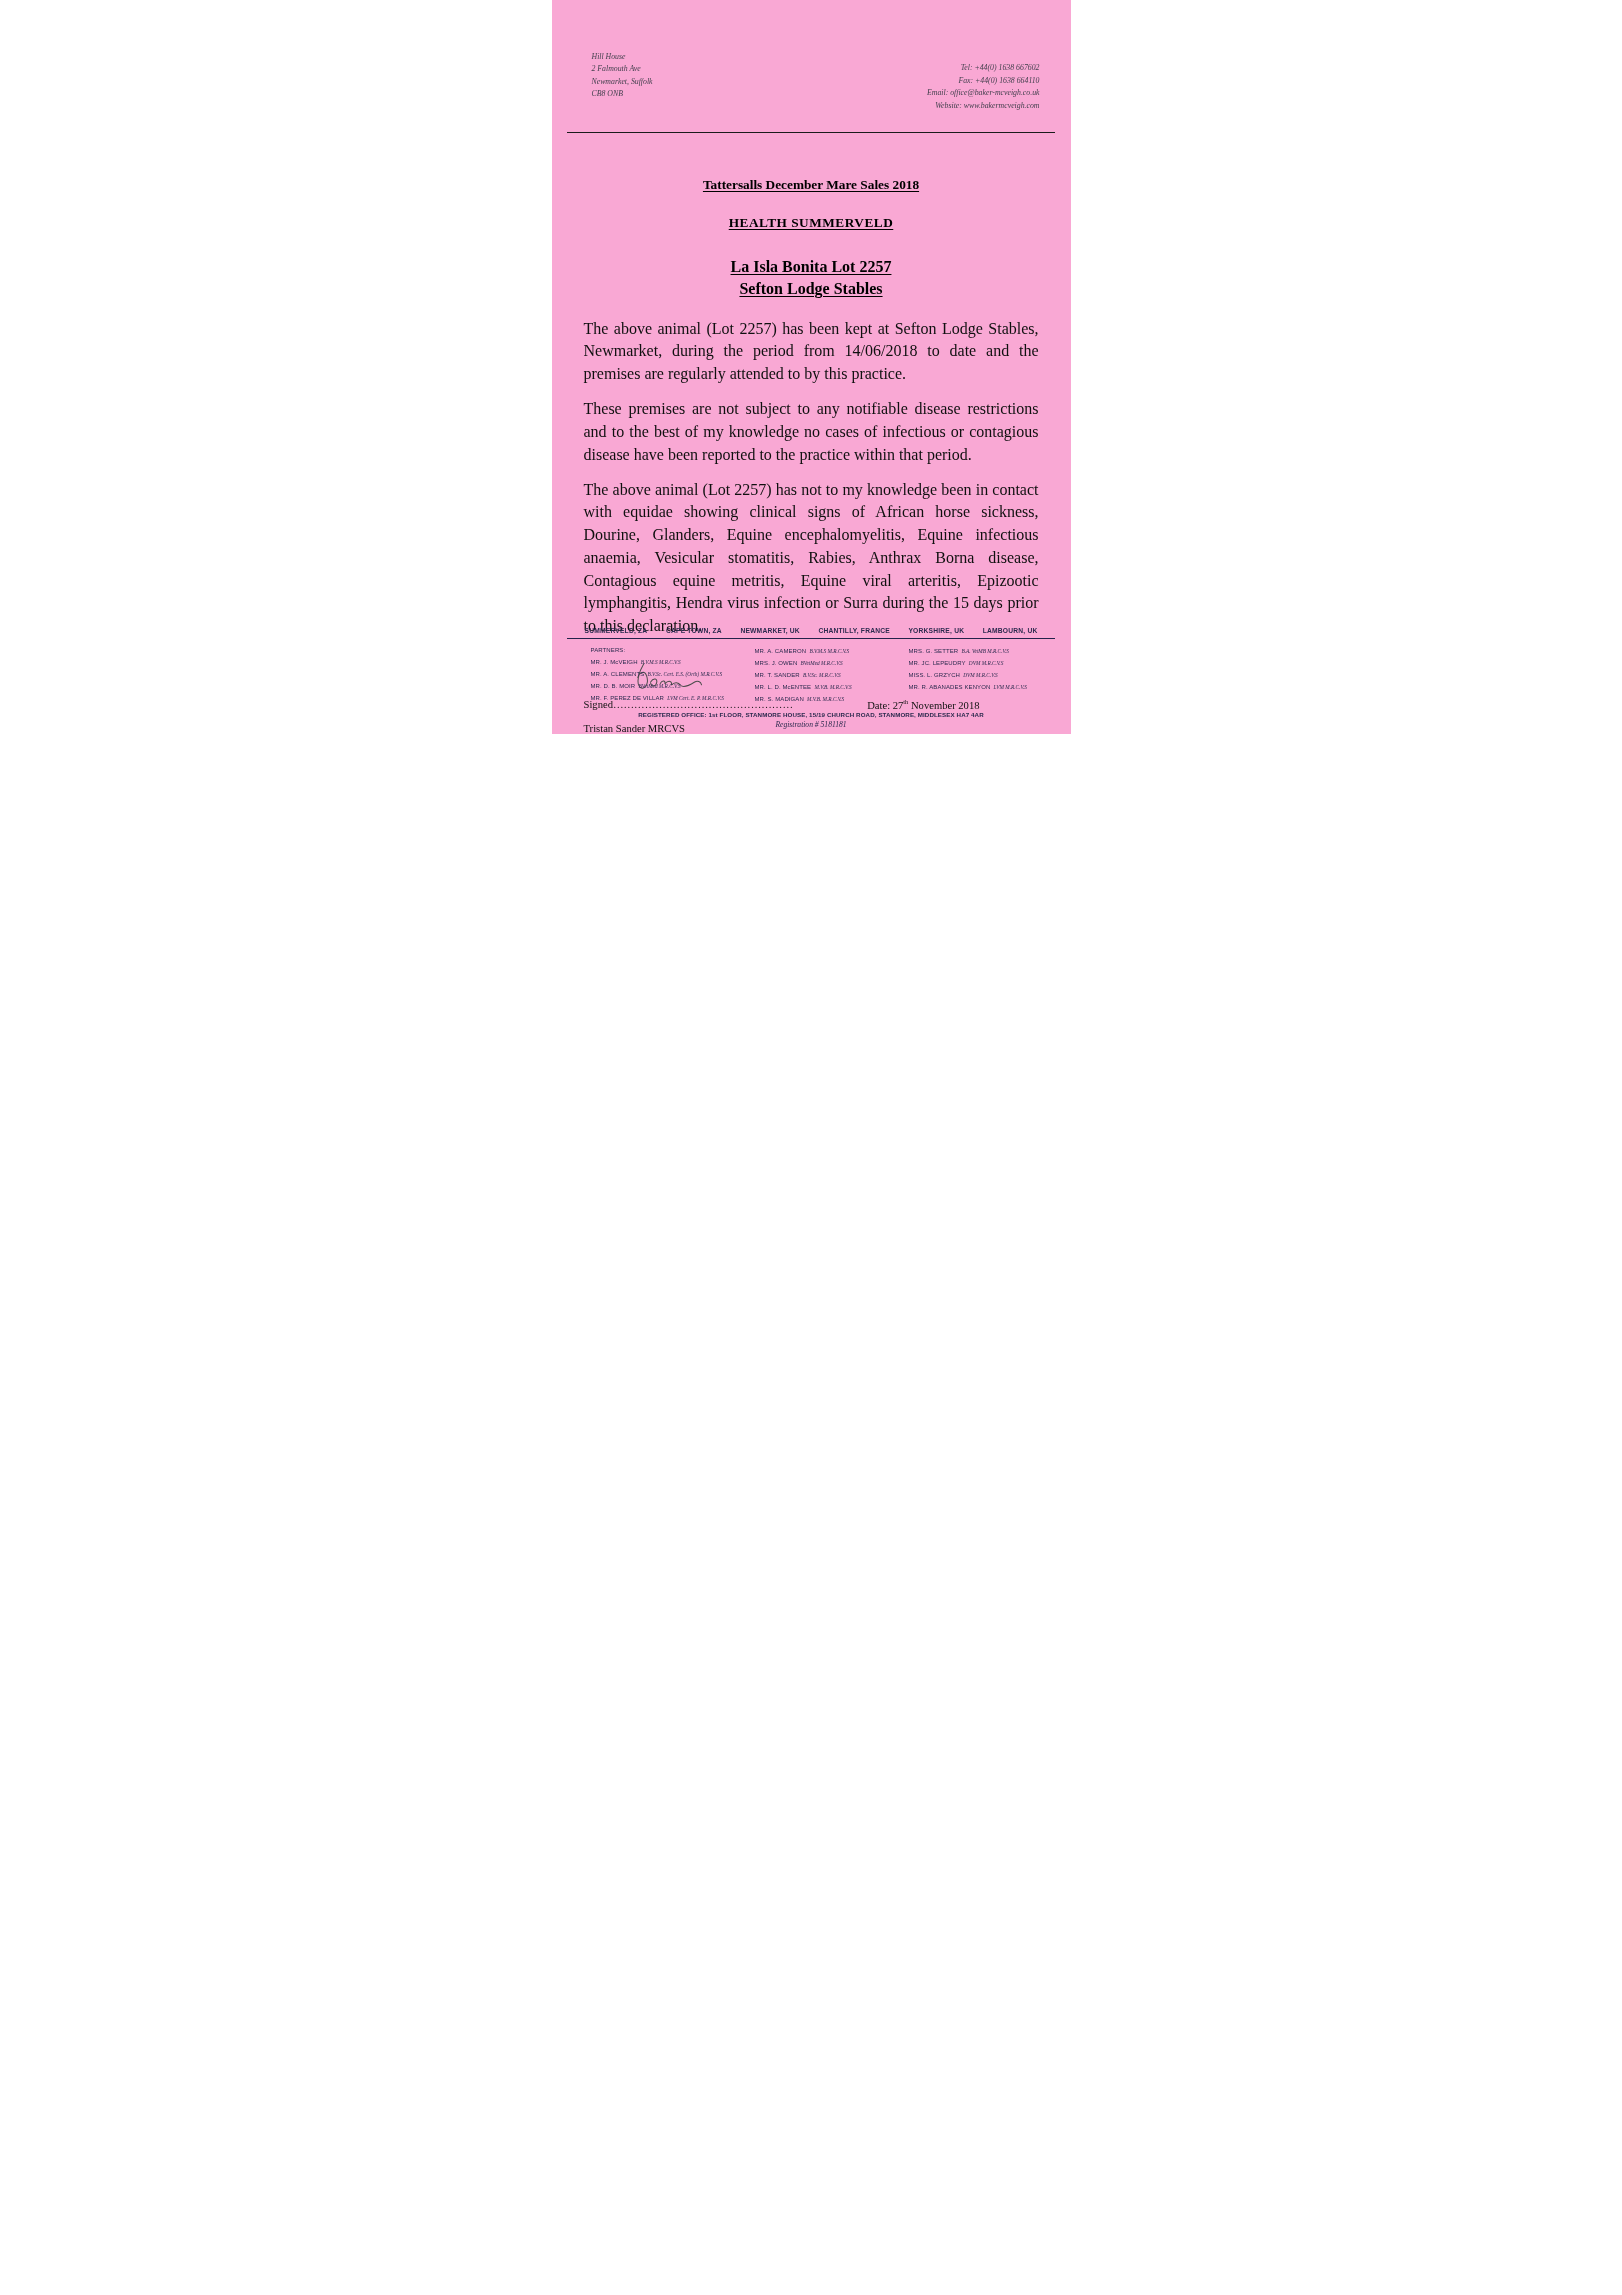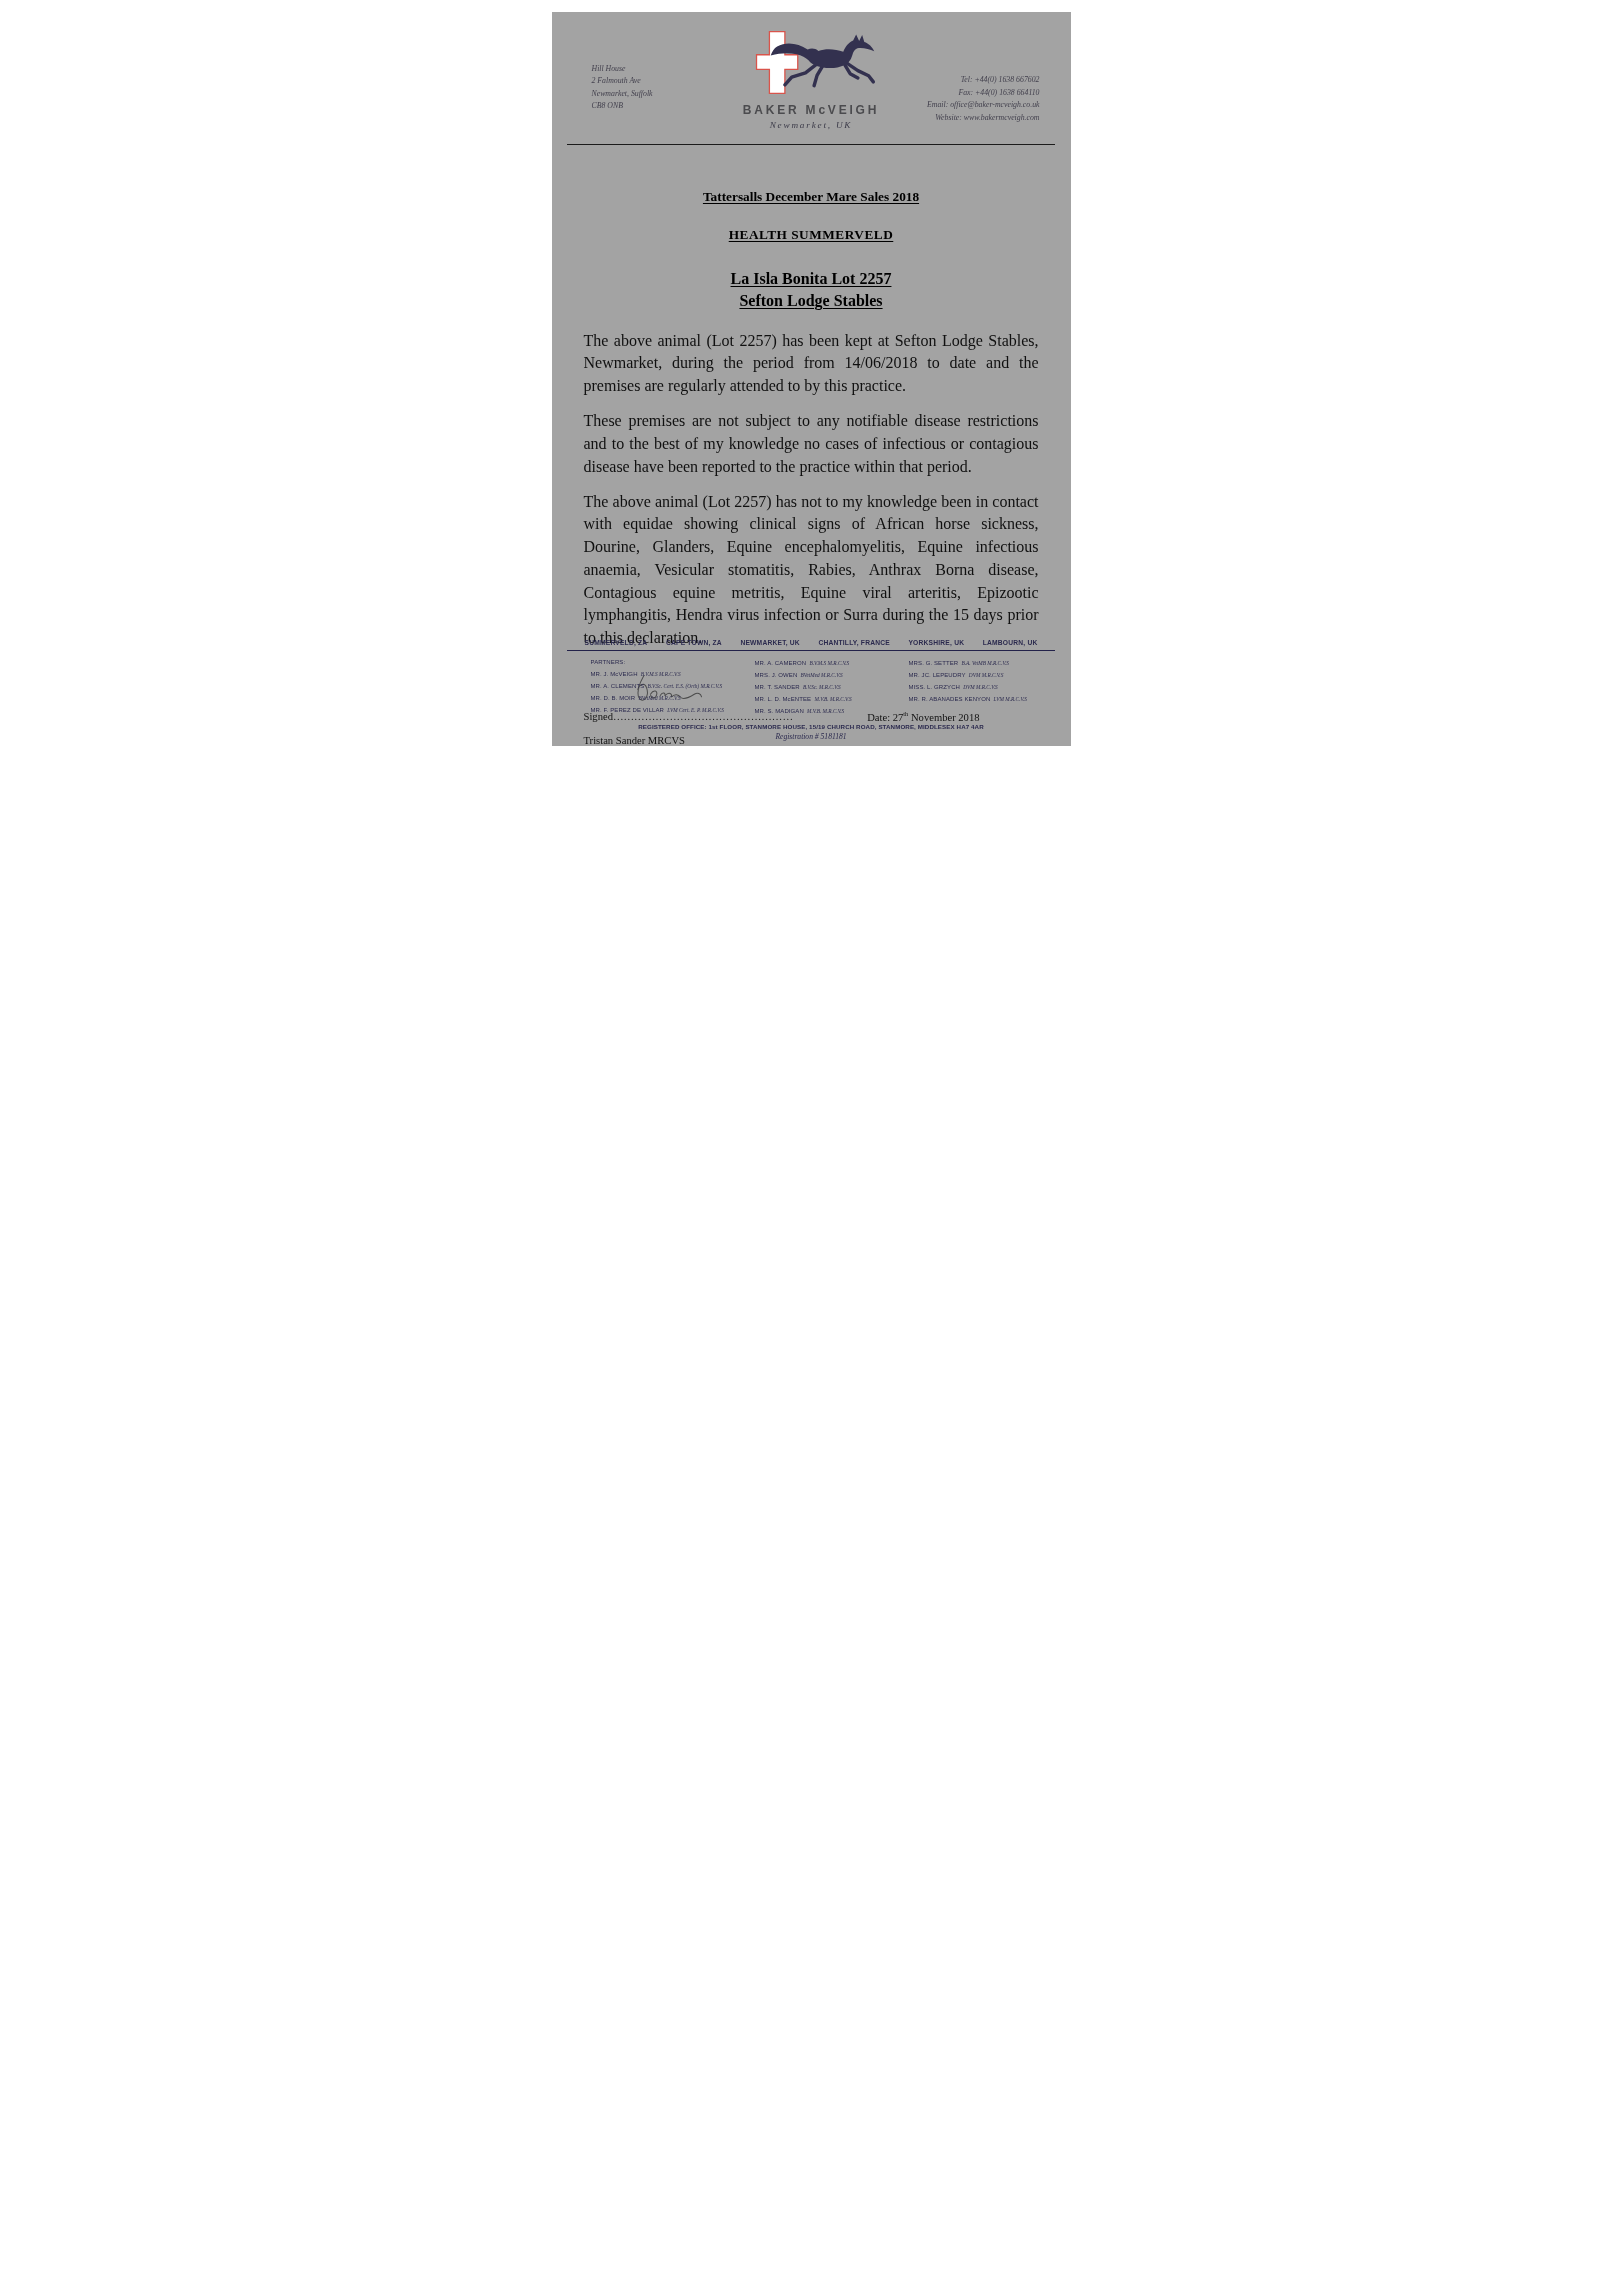--- a/index.html
+++ b/index.html
@@ -3,22 +3,22 @@
 <meta charset="utf-8">
 <style>
   * { box-sizing: border-box; margin: 0; padding: 0; }
   html, body { background: #ffffff; }
   body { font-family: "Liberation Serif", serif; }
 
   .page {
     position: relative;
     width: 519px;
     height: 734px;
-    margin: 12px auto;
-    background: #a3a3a3;
+    margin: 0 auto;
+    background: #f9a8d4;
     overflow: hidden;
   }
 
   
   .header { position: relative; height: 132px; }
 
   .addr {
     position: absolute; left: 40px; top: 51px; width: 106px;
     font-style: italic; font-size: 7.8px; line-height: 1.6; color: #413f4c;
   }
@@ -114,51 +114,20 @@
 <div class="page">
 
   <div class="header">
     <div class="addr">
       <div>Hill House</div>
       <div>2 Falmouth Ave</div>
       <div>Newmarket, Suffolk</div>
       <div>CB8 ONB</div>
     </div>
 
-    <div class="logo">
-      <svg width="138" height="73" viewBox="0 0 320 170" aria-hidden="true">
-
-        <path d="M62,6 L98,6 L98,60 L128,60 L128,94 L98,94 L98,150 L62,150 L62,94 L32,94 L32,60 L62,60 Z" fill="#ffffff" stroke="#d9544b" stroke-width="3"></path>
-
-        <g stroke="#33314f" stroke-width="8" stroke-linecap="round" stroke-linejoin="round" fill="none">
-          <path d="M172,82 L146,102 L114,112 L98,130"></path>
-          <path d="M186,86 L173,108 L166,132"></path>
-          <path d="M238,84 L250,104 L268,114"></path>
-          <path d="M243,80 L268,97 L293,109 L304,123"></path>
-        </g>
-
-        <path d="M306,52
-                 C302,42 293,33 283,30
-                 L278,14 L271,28 L264,13 L257,27
-                 C247,31 239,41 234,53
-                 C215,46 193,45 176,51
-                 C169,45 159,44 151,48
-                 C129,33 101,29 80,41
-                 C73,45 68,53 65,62
-                 C87,56 107,55 125,59
-                 C137,62 147,67 153,73
-                 C159,81 170,87 184,89
-                 C203,93 221,91 235,85
-                 C246,81 252,71 255,61
-                 C257,53 261,47 267,45
-                 C279,43 295,47 306,52 Z" fill="#33314f"></path>
-      </svg>
-      <div class="logo-name">BAKER McVEIGH</div>
-      <div class="logo-sub">Newmarket, UK</div>
-    </div>
 
     <div class="contact">
       <div>Tel: +44(0) 1638 667602</div>
       <div>Fax: +44(0) 1638 664110</div>
       <div>Email: office@baker-mcveigh.co.uk</div>
       <div>Website: www.bakermcveigh.com</div>
     </div>
   </div>
 
   <div class="rule"></div>

